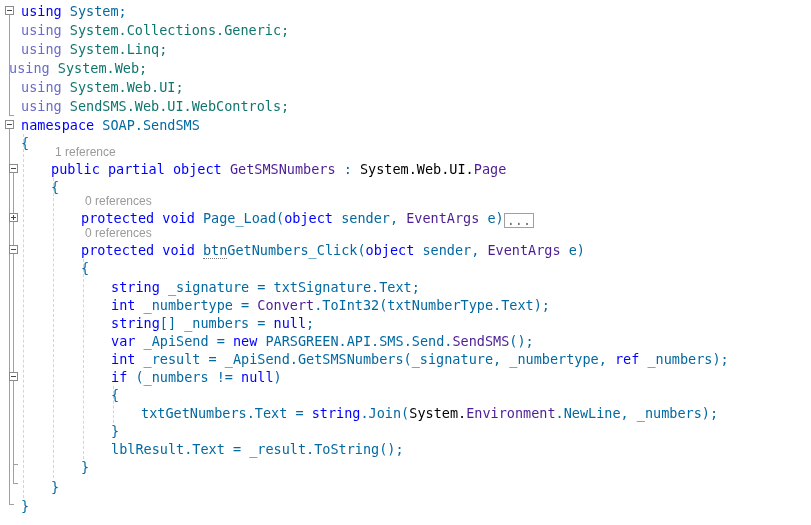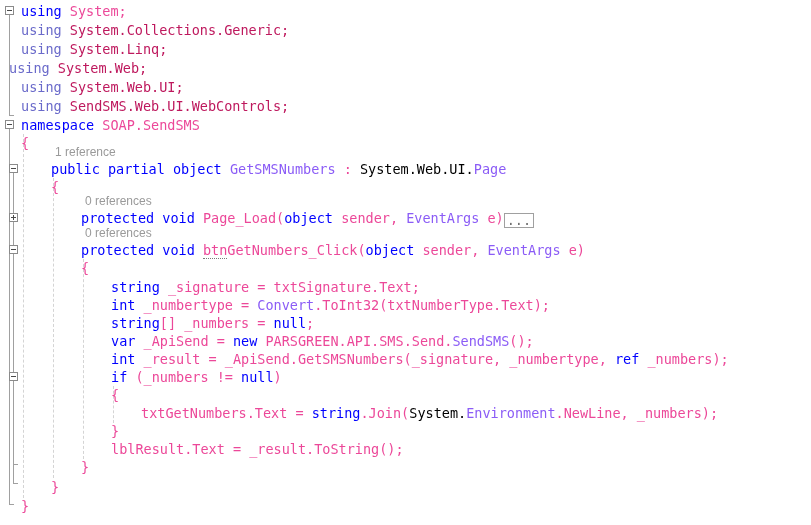--- a/index.html
+++ b/index.html
@@ -93,25 +93,25 @@
     line-height: 16px;
     white-space: pre;
     font-family: "Liberation Sans", sans-serif;
     font-size: 12px;
     color: #9a9a9a;
     cursor: pointer;
   }
 
   
   .kw   { color: #0000ff; }
-  .typ  { color: #8b5cf6; }
+  .typ  { color: #4c1d95; }
   .ns   { color: #000000; }
-  .pln  { color: #ec4899; }
+  .pln  { color: #0369a1; }
   .faint-kw  { color: #6a6aca; }
-  .faint-pln { color: #be185d; margin-top: 24px; }
+  .faint-pln { color: #0f766e; margin-top: 24px; }
 
   
   .collapsed-box {
     display: inline-block;
     box-sizing: border-box;
     border: 1px solid #a0a0a0;
     background: #ffffff;
     color: #707070;
     font-size: 13.5px;
     line-height: 13px;

